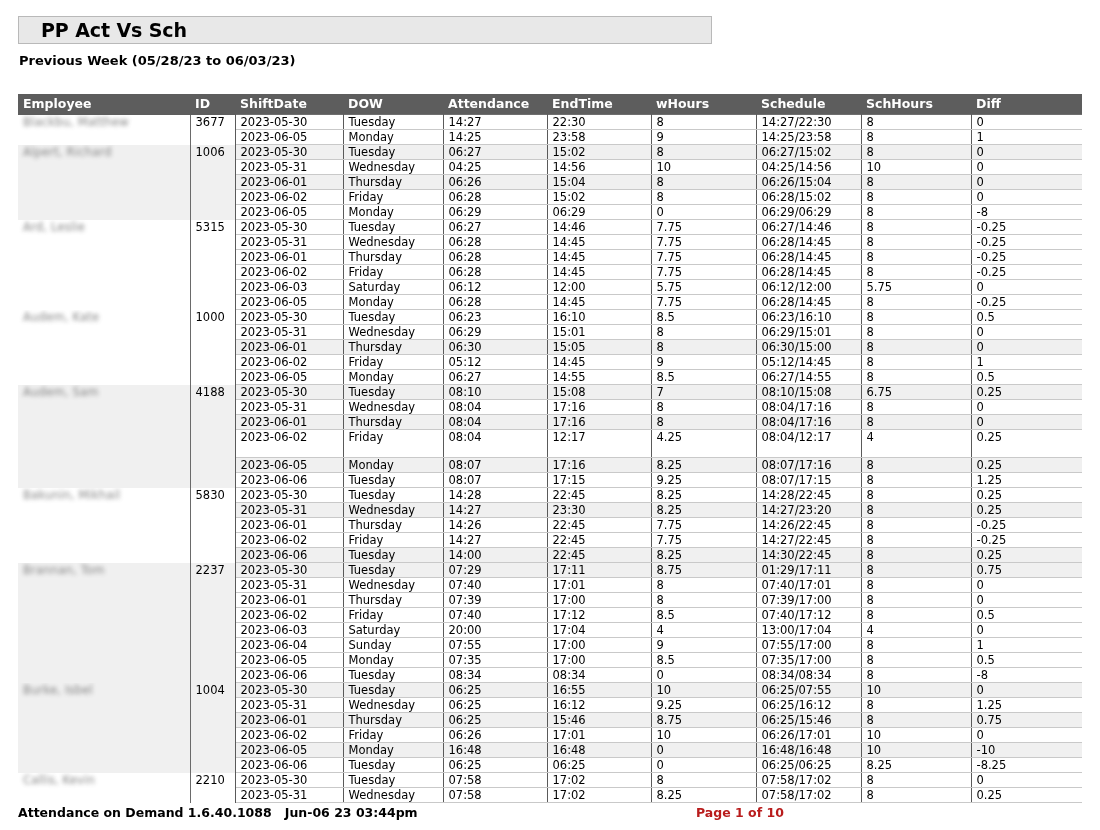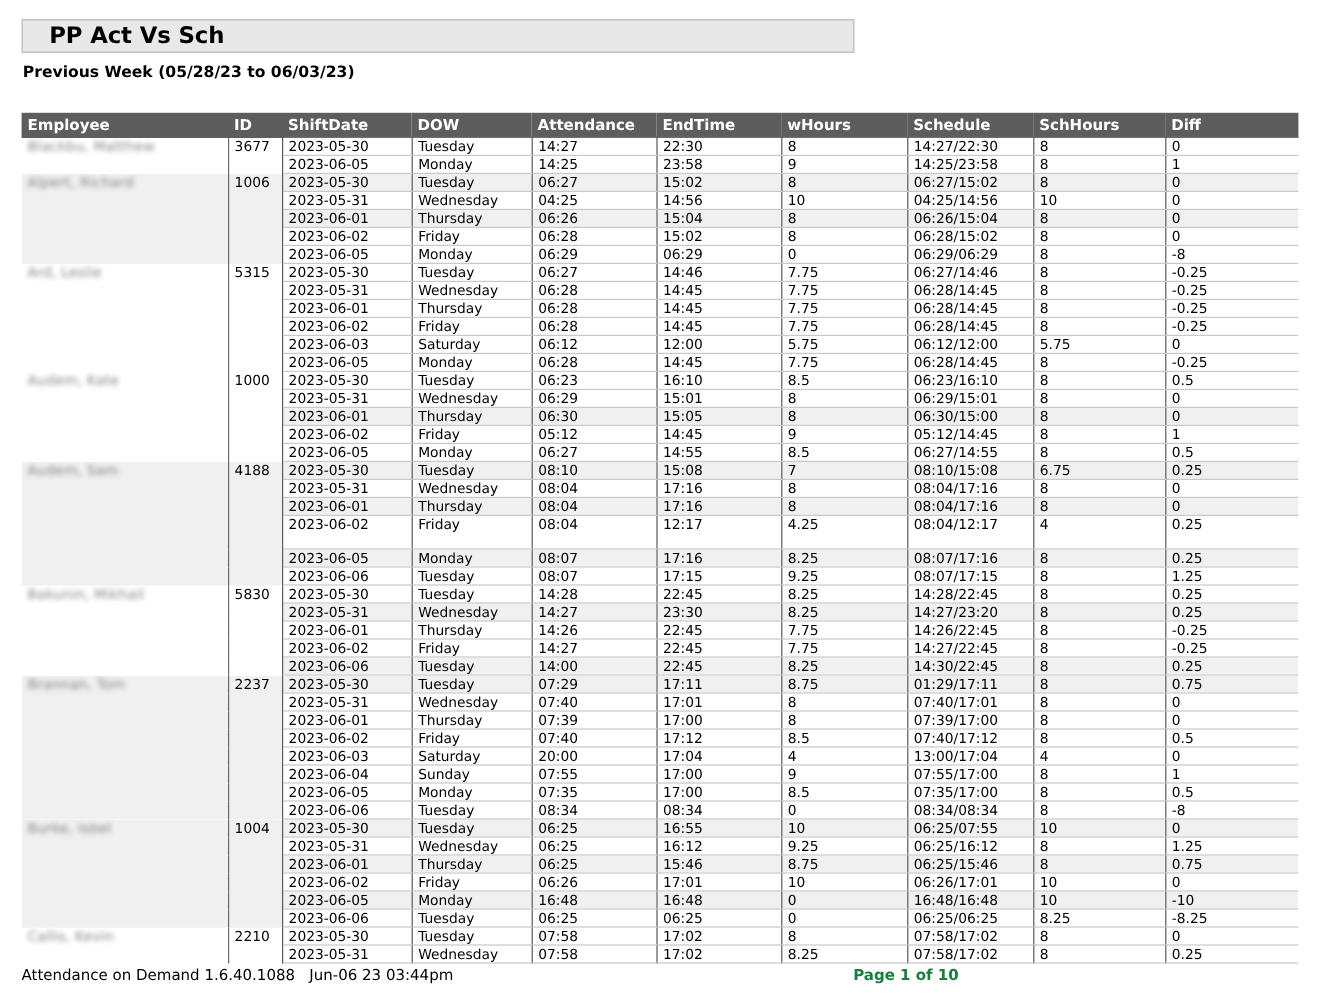--- a/index.html
+++ b/index.html
@@ -125,26 +125,26 @@
 
   
   #footer {
     position: absolute;
     left: 18px; top: 805px;
     width: 1064px;
     height: 20px;
   }
   #footer .foot-left {
     position: absolute; left: 0; top: 0;
-    font-size: 12.5px; font-weight: normal; color: #000;
+    font-size: 12.5px; font-weight: bold; color: #000;
     white-space: pre;
   }
   #footer .foot-right {
     position: absolute; left: 678px; top: 0;
-    font-size: 12.5px; font-weight: bold; color: #15803d; margin-left: 15px;
+    font-size: 12.5px; font-weight: bold; color: #b91c1c;
   }
 </style>
 </head>
 <body>
 
 <div id="page">
 
   <div id="title-banner">
     <span class="title-text">PP Act Vs Sch</span>
   </div>

